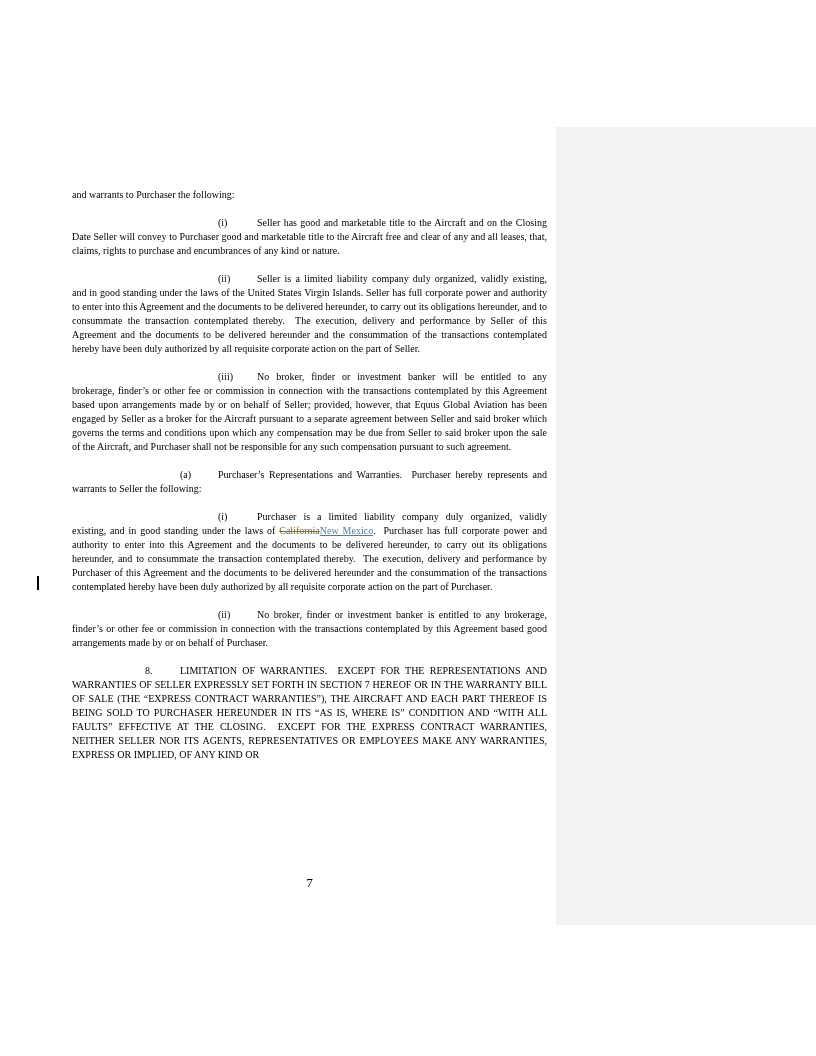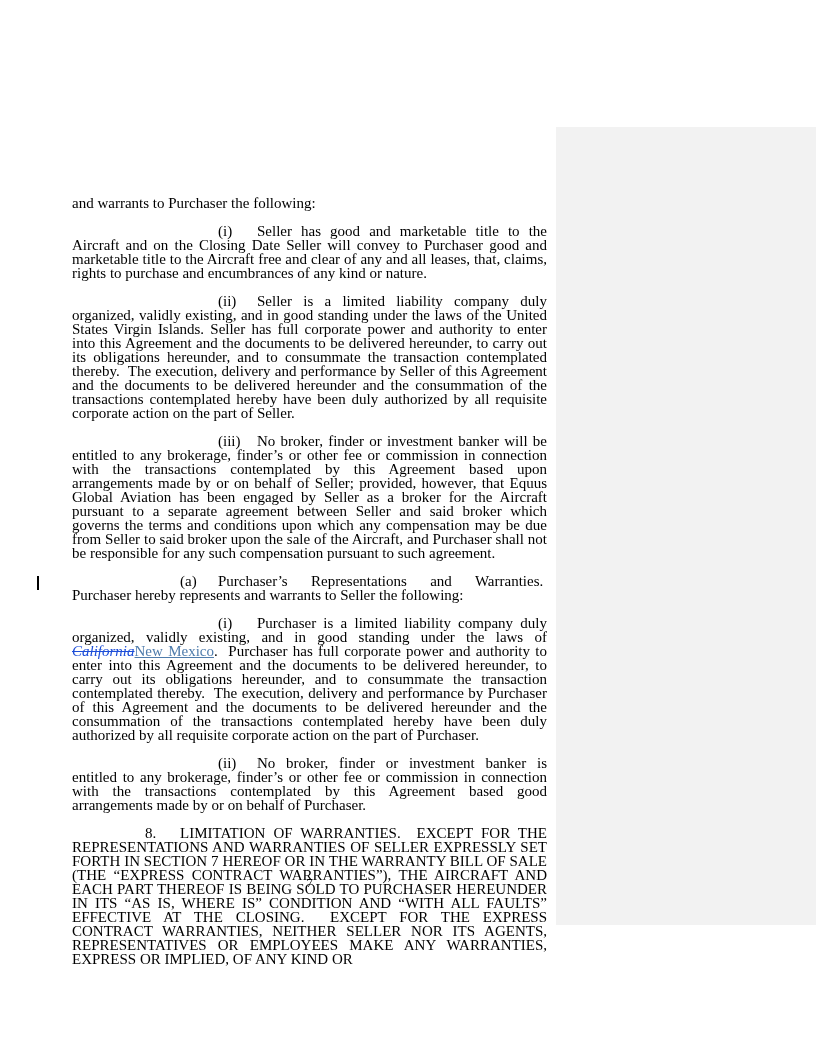--- a/index.html
+++ b/index.html
@@ -19,43 +19,42 @@
     background: #f2f2f2;
   }
   .change-bar {
     position: absolute;
     left: 37px; top: 576px;
     width: 1.5px; height: 14px;
     background: #000000;
   }
   .content {
     position: absolute;
-    left: 72px; top: 196px;
+    left: 72px; top: 188px;
     width: 475px;
-    font-size: 15px;
+    font-size: 10px;
     line-height: 14px;
     text-align: justify;
   }
   .para { margin: 0 0 14px 0; padding: 0; }
   .p-sub { text-indent: 146px; }
   .p-a   { text-indent: 108px; }
   .p-8   { text-indent: 73px;  }
   .marker {
     display: inline-block;
     text-indent: 0;
     text-align: left;
   }
   .p-sub .marker { width: 39px; }
   .p-a   .marker { width: 38px; }
   .p-8   .marker { width: 35px; }
   .heading-underline { }
   .del {
-    color: #1d4ed8;
+    color: #a16207;
     text-decoration: line-through;
-    font-style: italic;
   }
   .ins {
     color: #4f7cac;
     text-decoration: underline;
   }
   .page-number {
     position: absolute;
     left: 72px; top: 876px;
     width: 475px;
     text-align: center;

